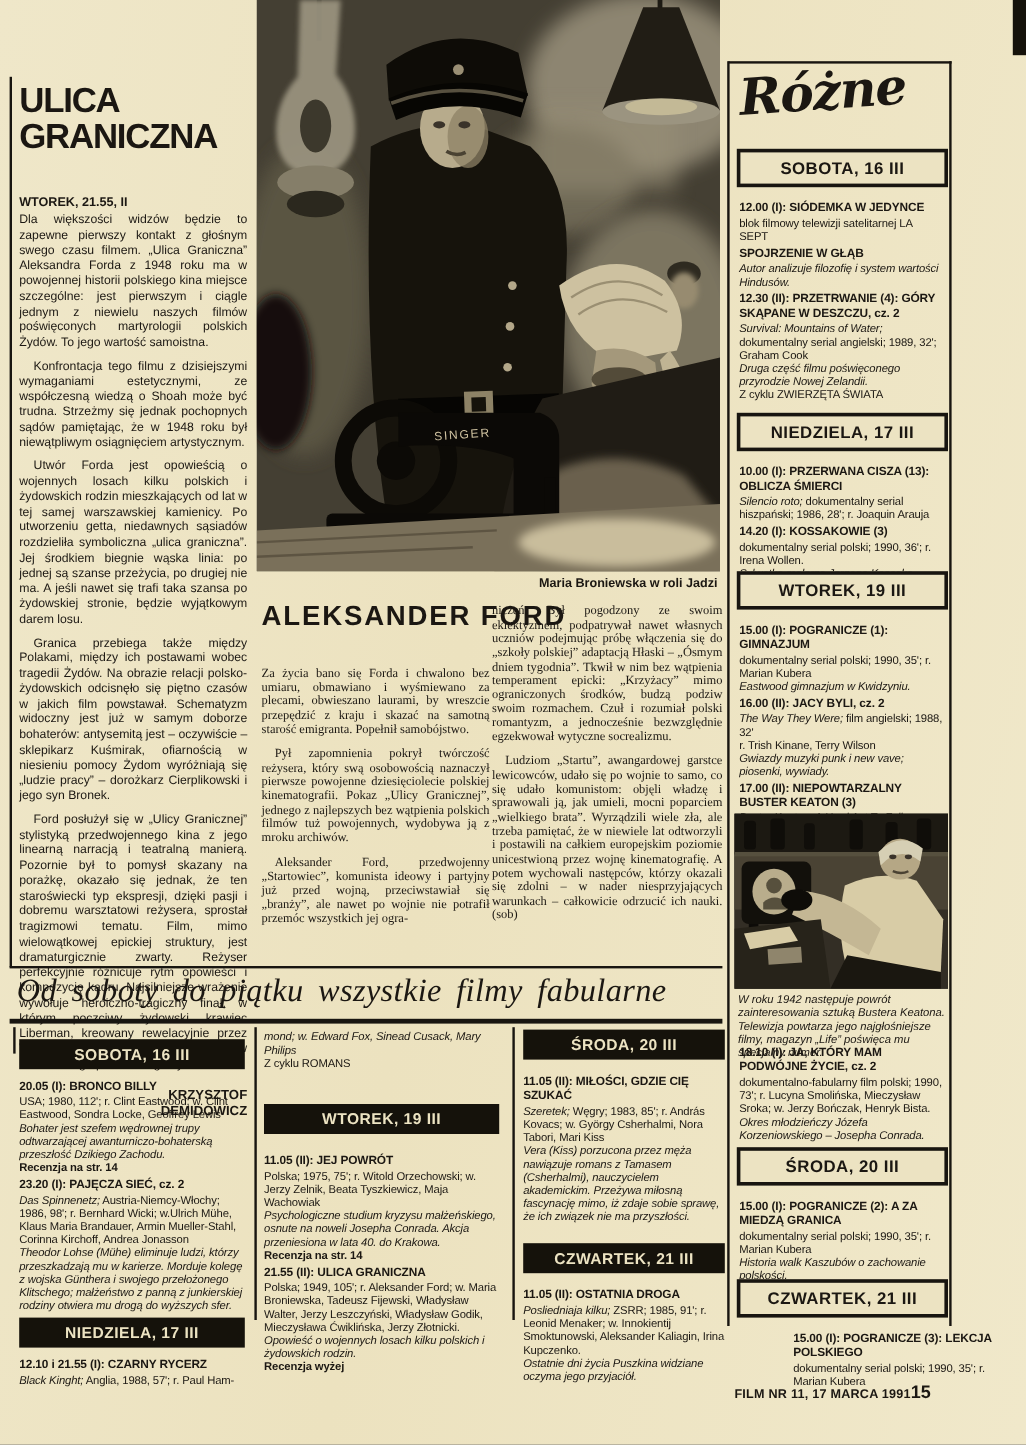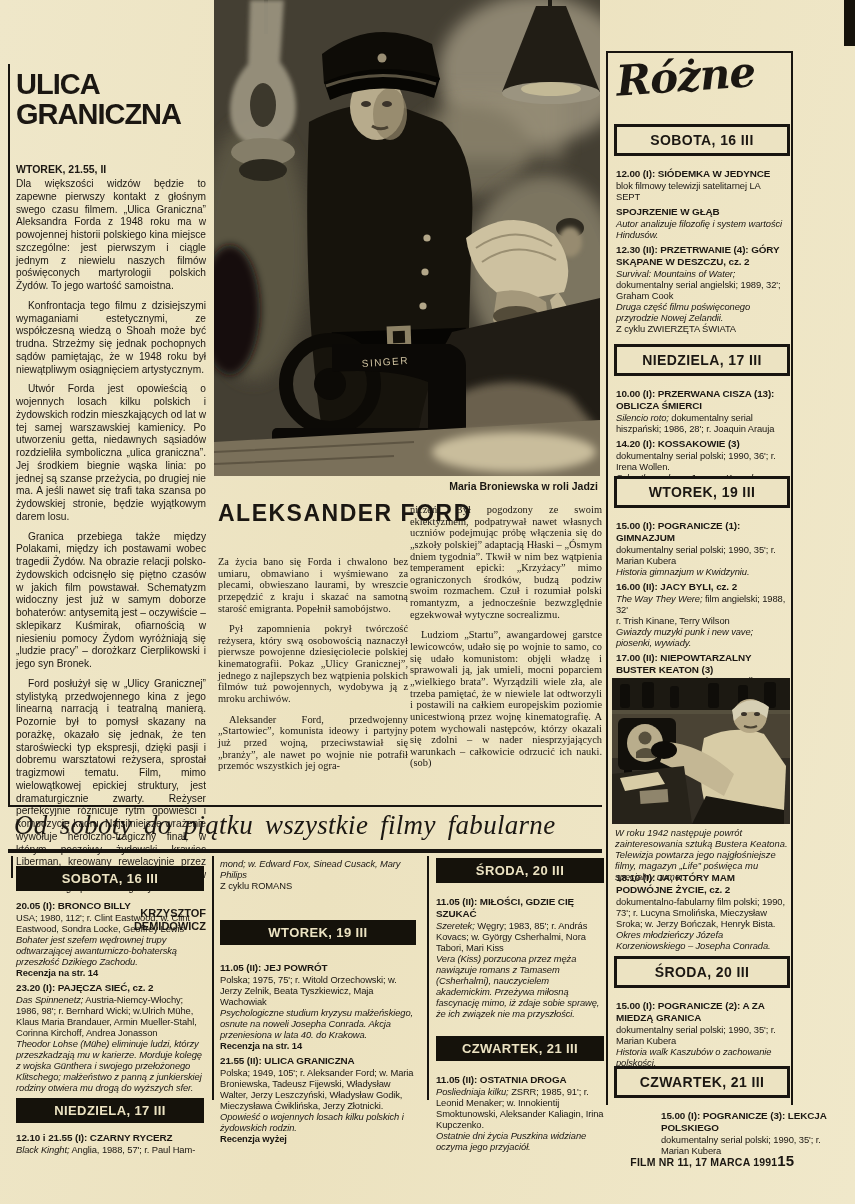--- a/index.html
+++ b/index.html
@@ -30,21 +30,21 @@
   .dayblk{position:absolute;background:#15120b;color:#ece3c2;text-align:center;font-weight:700;
        font-size:13px;padding:5px 0;letter-spacing:.4px;}
   .listing{position:absolute;letter-spacing:-.1px;}
   .listing .ln{font-size:9.4px;line-height:1.17;margin:0;}
   .listing .ln.t{font-weight:700;font-size:9.9px;line-height:1.2;}
   .listing .ln.t:not(:first-child){margin-top:4px;}
   .listing .ln.i{font-style:italic;}
   .listing .ln.n{font-weight:700;}
   .listing .ln em{font-style:italic;}
   .kcaption{position:absolute;left:615px;top:827px;width:173px;font-size:9.4px;line-height:1.18;font-style:italic;}
-  .footer{position:absolute;left:612px;top:1152px;width:182px;display:flex;align-items:baseline;justify-content:flex-end;}
+  .footer{position:absolute;left:612px;top:1152px;width:182px;display:flex;align-items:baseline;justify-content:flex-start;}
   .footer .issue{font-weight:700;font-size:10.5px;letter-spacing:.2px;}
   .footer .pageno{font-weight:700;font-size:15px;}
   
   .banner{position:absolute;left:14px;top:810px;width:590px;margin:0;font-family:"Liberation Serif",serif;
        font-style:italic;font-weight:400;font-size:27px;letter-spacing:.3px;word-spacing:5px;white-space:nowrap;}
   .corner{position:absolute;left:844px;top:0;width:11px;height:46px;background:#15120b;}
 </style>
 </head>
 <body>
 
@@ -182,21 +182,21 @@
       <p class="ln c"><em>Silencio roto;</em> dokumentalny serial hiszpański; 1986, 28'; r. Joaquin Arauja</p>
       <p class="ln t">14.20 (I): KOSSAKOWIE (3)</p>
       <p class="ln c">dokumentalny serial polski; 1990, 36'; r. Irena Wollen.</p>
       <p class="ln i">Sylwetka malarza Jerzego Kossaka.</p>
     </div>
   <div class="daybox" style="top:344px;">NIEDZIELA, 17 III</div>
 
   <div class="listing" style="left:616px;top:520px;width:170px;">
       <p class="ln t">15.00 (I): POGRANICZE (1): GIMNAZJUM</p>
       <p class="ln c">dokumentalny serial polski; 1990, 35'; r. Marian Kubera</p>
-      <p class="ln i">Historia gimnazjum w Kwidzyniu.</p>
+      <p class="ln i">Eastwood gimnazjum w Kwidzyniu.</p>
       <p class="ln t">16.00 (II): JACY BYLI, cz. 2</p>
       <p class="ln c"><em>The Way They Were;</em> film angielski; 1988, 32'</p>
       <p class="ln c">r. Trish Kinane, Terry Wilson</p>
       <p class="ln i">Gwiazdy muzyki punk i new vave; piosenki, wywiady.</p>
       <p class="ln t">17.00 (II): NIEPOWTARZALNY BUSTER KEATON (3)</p>
       <p class="ln c"><em>Buster Keaton: A Hard Act To Follow;</em> dokumentalny serial angielski; 1987, 53'; r. Kevin Gill i Devid Brownlow,</p>
     </div>
   <div class="daybox" style="top:476px;">WTOREK, 19 III</div>
 
   <div class="abs" style="left:612px;top:678px;width:178px;height:146px;background:#2a2620;">

